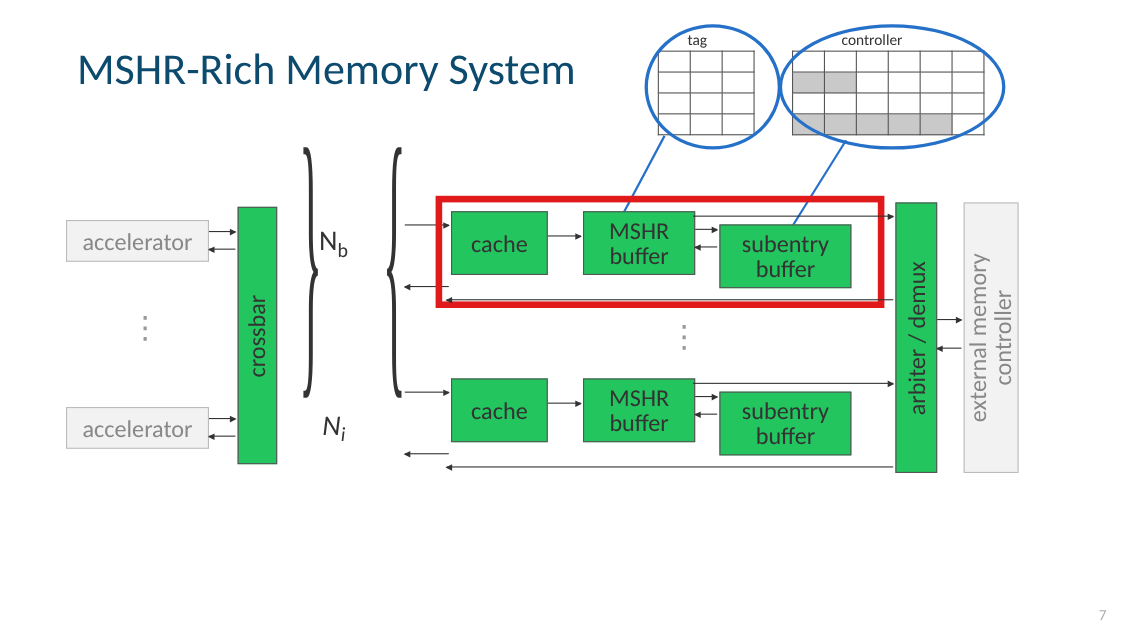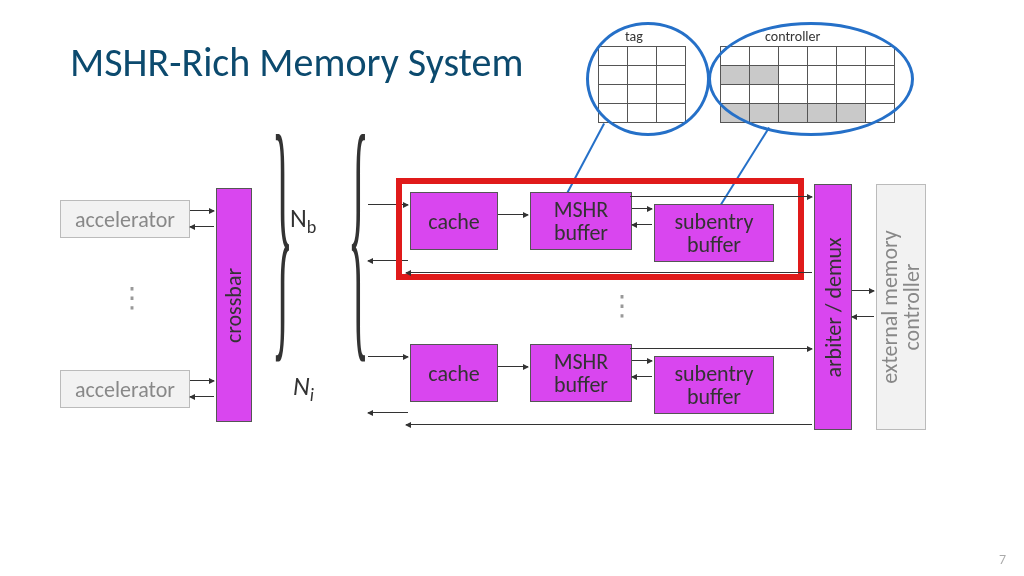--- a/index.html
+++ b/index.html
@@ -26,21 +26,21 @@
     position: absolute;
     right: 18px;
     bottom: 8px;
     font-size: 14px;
     color: #aaa;
   }
   
   .box {
     position: absolute;
     border: 1.2px solid #555;
-    background: #d946ef;
+    background: #22c55e;
     display: flex;
     align-items: center;
     justify-content: center;
     text-align: center;
     font-size: 22px;
     color: #333;
   }
   .grey {
     background: #f2f2f2;
     color: #888;

